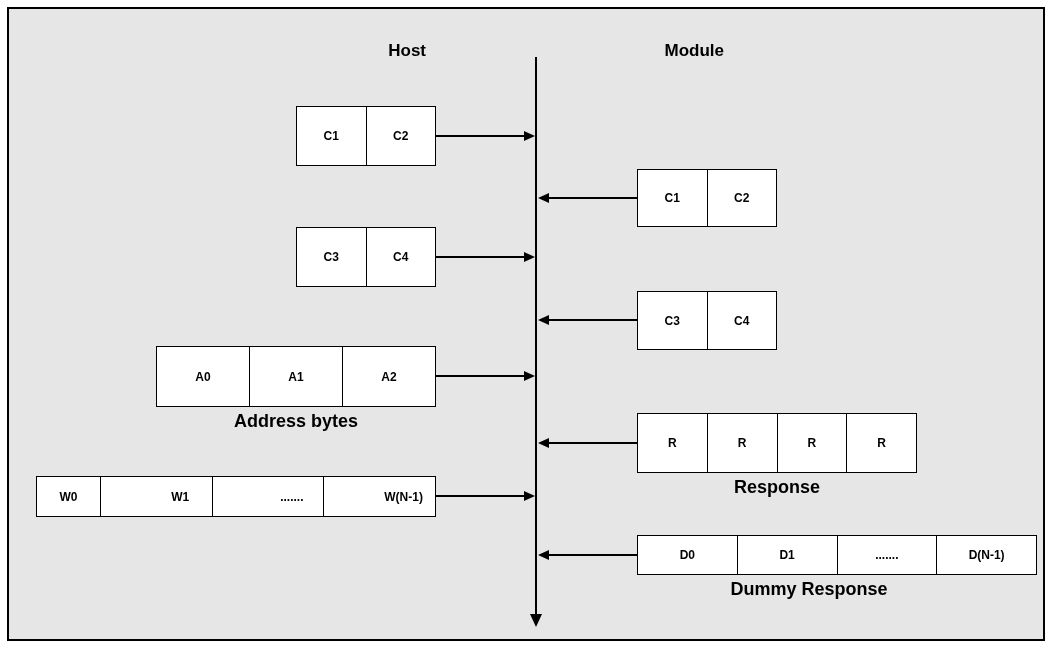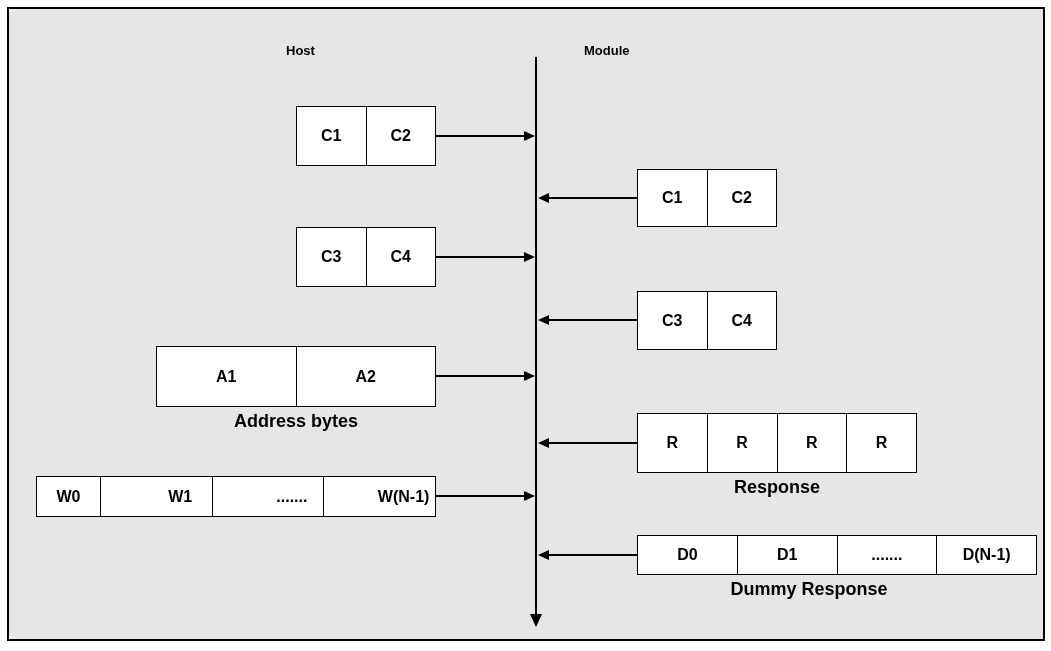--- a/index.html
+++ b/index.html
@@ -8,34 +8,34 @@
     --box-bg:#ffffff;
     --page-bg:#ffffff;
   }
   *{margin:0;padding:0;box-sizing:border-box;}
   html,body{width:1051px;height:651px;background:var(--page-bg);
     font-family:"Liberation Sans", sans-serif;}
   .page{position:relative;width:1051px;height:651px;background:var(--page-bg);overflow:hidden;}
   .frame{position:absolute;left:7px;top:7px;width:1038px;height:634px;
     background:var(--bg);border:2px solid var(--line);}
   
-  .col-label{position:absolute;top:33px;height:18px;font-size:13px;font-weight:700;
-    color:#000;text-align:left;line-height:18px;}
+  .col-label{position:absolute;top:33px;height:18px;font-size:17px;font-weight:700;
+    color:#000;text-align:right;line-height:18px;}
   .col-label.host{left:277px;width:140px;}
   .col-label.module{left:575px;width:140px;}
   
   .timeline{position:absolute;left:526px;top:48px;width:2px;height:558px;background:var(--line);}
   .timeline-head{position:absolute;left:521px;top:605px;width:0;height:0;
     border-left:6px solid transparent;border-right:6px solid transparent;
     border-top:13px solid var(--line);}
   
   .bytes-box{position:absolute;display:flex;background:var(--box-bg);
     border:1.5px solid var(--line);}
   .bytes-box .cell{flex:1;display:flex;align-items:center;justify-content:center;
-    font-size:16px;font-weight:700;color:#000;border-right:1.5px solid var(--line);
+    font-size:12px;font-weight:700;color:#000;border-right:1.5px solid var(--line);
     background:var(--box-bg);}
   .bytes-box .cell:last-child{border-right:none;}
   .host-c12{left:287px;top:97px;width:140px;height:60px;}
   .host-c34{left:287px;top:218px;width:140px;height:60px;}
   .host-addr{left:147px;top:337px;width:280px;height:61px;}
   .host-w{left:27px;top:467px;width:400px;height:41px;gap:48px;}
   .mod-c12{left:628px;top:160px;width:140px;height:58px;}
   .mod-c34{left:628px;top:282px;width:140px;height:59px;}
   .mod-r{left:628px;top:404px;width:280px;height:60px;}
   .mod-d{left:628px;top:526px;width:400px;height:40px;}
@@ -81,20 +81,21 @@
     </div>
     <div class="arrow to-right a-h1"></div>
 
     <div class="bytes-box host-c34">
       <div class="cell">C3</div>
       <div class="cell">C4</div>
     </div>
     <div class="arrow to-right a-h2"></div>
 
     <div class="bytes-box host-addr">
+      <div class="cell">A0</div>
       <div class="cell">A1</div>
       <div class="cell">A2</div>
     </div>
     <div class="box-label lbl-addr">Address bytes</div>
     <div class="arrow to-right a-h3"></div>
 
     <div class="bytes-box host-w">
       <div class="cell">W0</div>
       <div class="cell">W1</div>
       <div class="cell">.......</div>

